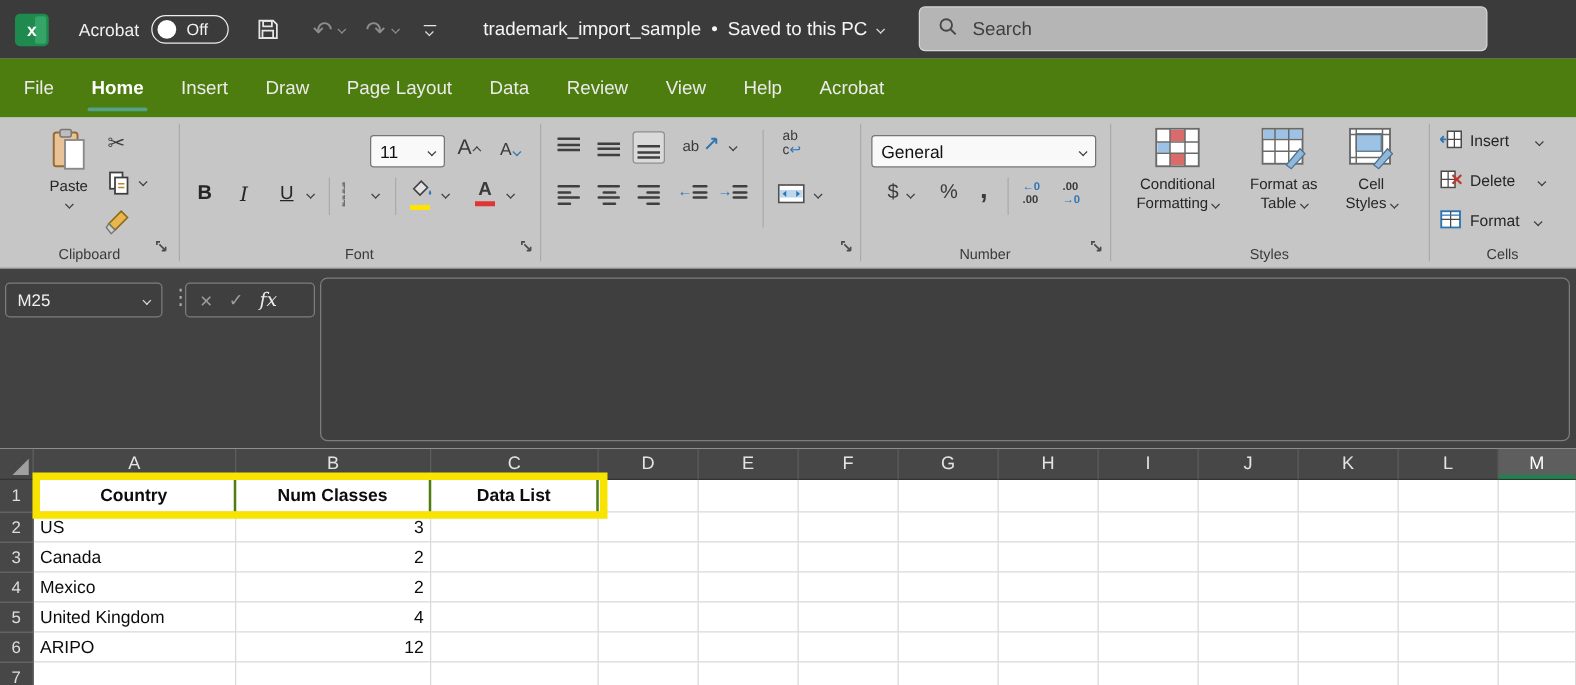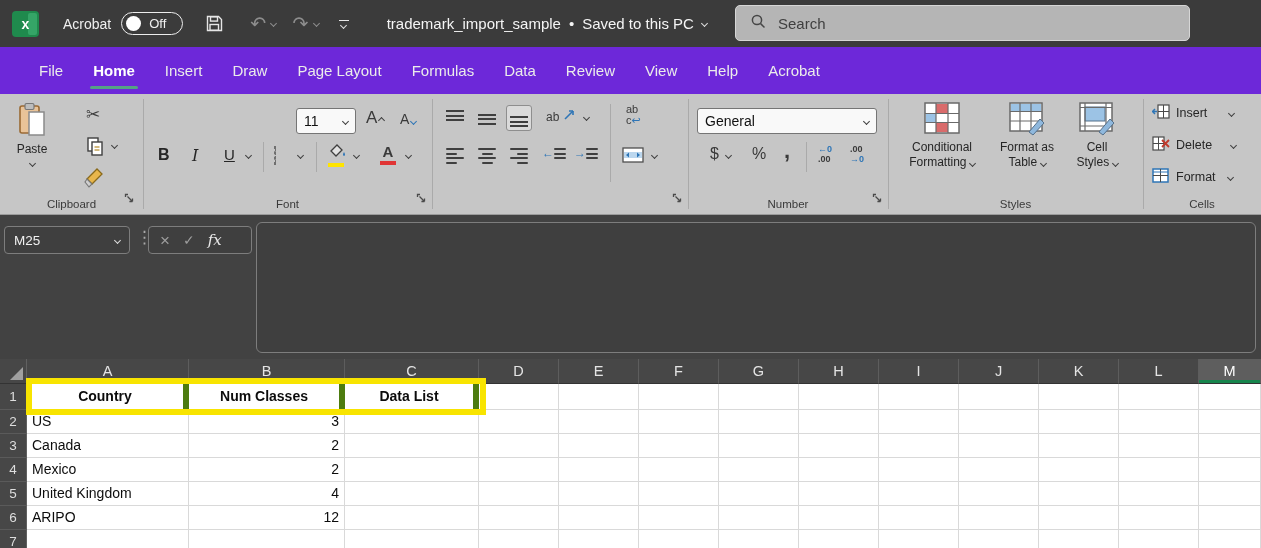--- a/index.html
+++ b/index.html
@@ -25,22 +25,22 @@
   .tb-ic { margin-left:22px; display:flex; align-items:center; }
   .glyph-dim { color:#8d8d8d; font-size:19px; }
   .qat { margin-left:20px; display:flex; flex-direction:column; align-items:center; gap:2px; }
   .qat-bar { width:10px; border-top:1.7px solid #e8e8e8; }
   .title-grp { margin-left:38px; display:flex; align-items:center; gap:8px; font-size:15px; color:#f5f5f5; }
   .searchbox { position:absolute; left:735px; top:5px; width:455px; height:36px;
     background:#b5b5b5; border:1px solid #d6d6d6; border-radius:5px;
     display:flex; align-items:center; padding-left:14px; gap:11px; color:#3f3f3f; font-size:15px; }
 
   
-  .tabrow { position:absolute; left:0; top:47px; width:1261px; height:47px; background:#6d28d9;
-    display:flex; align-items:stretch; padding-left:24px; color:#ebebeb; }
+  .tabrow { position:absolute; left:0; top:47px; width:1261px; height:47px; background:#4d7c0f;
+    display:flex; align-items:stretch; padding-left:4px; color:#ebebeb; }
   .tab { padding:0 15px; font-size:15px; display:flex; align-items:center; position:relative; cursor:default; }
   .tab.active { font-weight:bold; color:#fff; }
   .tab.active::after { content:""; position:absolute; left:12px; right:12px; bottom:5px; height:3px;
     background:#55a185; border-radius:2px; }
 
   
   .ribbon { position:absolute; left:0; top:94px; width:1261px; height:121px; background:#c6c6c6;
     color:#262626; border-bottom:1px solid #9b9b9b; }
   .gsep { position:absolute; top:5px; bottom:5px; width:1px; background:#aaaaaa; }
   .group-label { position:absolute; bottom:4px; font-size:11.5px; color:#3a3a3a; text-align:center; }
@@ -90,21 +90,21 @@
     border-left:13px solid transparent; border-bottom:13px solid #a0a0a0; }
   .gh-cell { position:relative; border-right:1px solid #5d5d5d; border-bottom:1px solid #333;
     color:#e4e4e4; font-size:14.5px; text-align:center; line-height:24px; }
   .gh-cell.active { background:#5e5e5e; color:#fff; }
   .gh-cell.active::after { content:""; position:absolute; left:0; right:0; bottom:0; height:3px; background:#17854d; }
   .g-row { display:flex; }
   .rh { width:27px; background:#474747; color:#dedede; font-size:13.5px; text-align:center;
     border-right:1px solid #616161; border-bottom:1px solid #5a5a5a; }
   .cell { border-right:1px solid #d9d9d9; border-bottom:1px solid #d9d9d9; font-size:14px; color:#0c0c0c;
     padding:0 5px; white-space:nowrap; overflow:hidden; }
-  .cell.hdr { font-weight:bold; text-align:center; border-right:6px solid #4d7c0f; }
+  .cell.hdr { font-weight:bold; text-align:center; border-right:2px solid #4d7c0f; }
   .cell.num { text-align:right; }
   .ylw { position:absolute; left:26px; top:19px; width:460px; height:37px;
     border:6px solid #f8e400; z-index:5; pointer-events:none; }
 </style>
 </head>
 <body>
 
 <div class="titlebar">
   <div class="tb-row">
     <div class="xl-logo">
@@ -145,37 +145,36 @@
     <span>Search</span>
   </div>
 </div>
 
 <div class="tabrow">
   <span class="tab">File</span>
   <span class="tab active">Home</span>
   <span class="tab">Insert</span>
   <span class="tab">Draw</span>
   <span class="tab">Page Layout</span>
-  <span class="tab">Formulas</span>
   <span class="tab">Data</span>
   <span class="tab">Review</span>
   <span class="tab">View</span>
   <span class="tab">Help</span>
   <span class="tab">Acrobat</span>
 </div>
 
 <div class="ribbon">
   <div class="gsep" style="left:143px;"></div>
   <div class="gsep" style="left:432px;"></div>
   <div class="gsep" style="left:688px;"></div>
   <div class="gsep" style="left:888px;"></div>
   <div class="gsep" style="left:1143px;"></div>
 
   
-  <div class="bigbtn" style="left:1px; top:8px; width:62px;">
+  <div class="bigbtn" style="left:24px; top:8px; width:62px;">
     <span>
       <svg width="30" height="36" viewBox="0 0 30 36">
         <rect x="3" y="4" width="19" height="27" rx="2" fill="#e9c398" stroke="#9a6a34" stroke-width="1.6"></rect>
         <rect x="8" y="1.5" width="9" height="6" rx="1.5" fill="#bdbdbd" stroke="#777" stroke-width="1.2"></rect>
         <rect x="12" y="10" width="15" height="23" fill="#fff" stroke="#8a8a8a" stroke-width="1.5"></rect>
       </svg>
     </span>
     <span>Paste</span>
     <i class="ch" style="margin-top:4px;"></i>
   </div>

